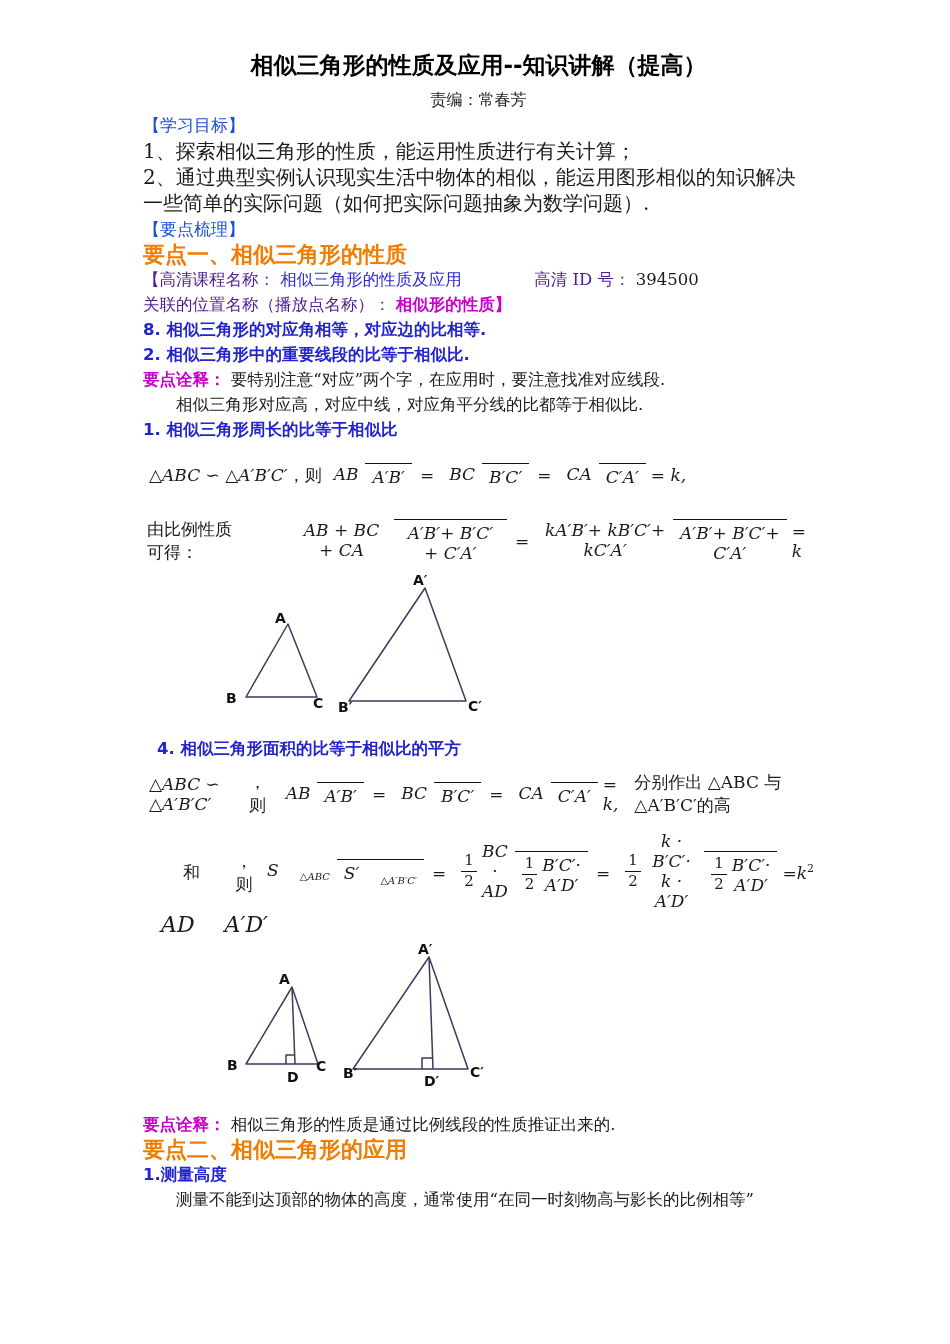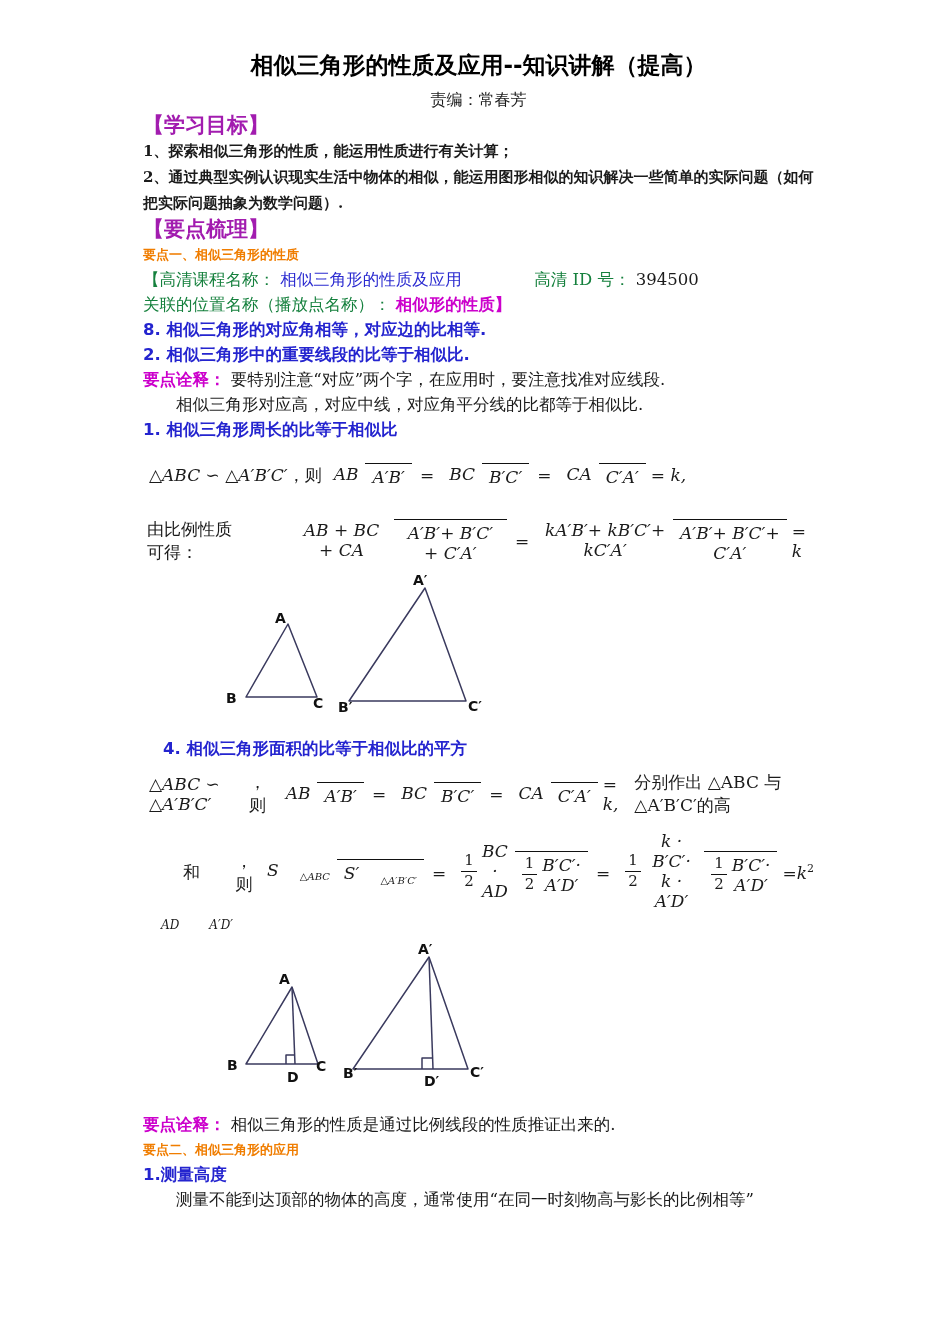--- a/index.html
+++ b/index.html
@@ -9,35 +9,35 @@
   }
   .page{padding:50px 136px 0 143px;}
 
   .title{
     text-align:center;font-family:"DejaVu Sans", sans-serif;
     font-weight:bold;font-size:23px;line-height:31px;color:#000;
   }
   .editor{text-align:center;font-size:16px;line-height:24px;margin-top:7px;}
 
   .h-green{
-    color:#a21caf;font-family:"DejaVu Sans", sans-serif;font-weight:bold;
-    font-size:21px;line-height:26px;
+    color:#1d4ed8;font-family:"DejaVu Sans", sans-serif;font-weight:normal;
+    font-size:17px;line-height:26px;
   }
   .h-orange{
     color:#f07d00;font-family:"DejaVu Sans", sans-serif;font-weight:bold;
-    font-size:13px;line-height:25px;
+    font-size:22px;line-height:25px;
   }
   .h-blue{
     color:#2424cf;font-family:"DejaVu Sans", sans-serif;font-weight:bold;
     font-size:16.5px;line-height:25px;
   }
-  .body-text{font-size:15px;line-height:26px;font-weight:bold;}
+  .body-text{font-size:20px;line-height:26px;}
   .line25{font-size:16.5px;line-height:25px;}
   .indent2{text-indent:2em;}
-  .red{color:#15803d;}
+  .red{color:#4c1d95;}
   .blue{color:#2a2ad0;}
   .magenta{color:#cc00cc;font-family:"DejaVu Sans", sans-serif;font-weight:bold;}
   .black{color:#1b1b1b;}
 
   
   .mathrow{
     display:flex;align-items:center;
     font-family:"DejaVu Serif", serif;font-size:17px;
   }
   .mi{font-style:italic;}
@@ -51,30 +51,30 @@
   .half .hn{padding:0 3px 2px;}
   .half .hd{border-top:1.4px solid #111;padding:2px 3px 0;}
   .fr-row{display:flex;align-items:center;justify-content:center;}
   sub.msub{font-size:10px;font-style:italic;margin-left:21px;}
   sup.msup{font-size:11px;font-style:normal;}
   .eq1{margin:4px 0 8px 6px;min-height:58px;}
   .eq2{margin:2px 0 0 4px;min-height:58px;}
   .eq4wrap{margin:8px 0 0 0;}
   .eq4row{margin-left:40px;}
   .eq4below{display:flex;gap:30px;margin:0 0 0 18px;
-            font-family:"DejaVu Serif", serif;font-style:italic;font-size:12px;line-height:22px;}
+            font-family:"DejaVu Serif", serif;font-style:italic;font-size:22px;line-height:22px;}
   .gap60{display:inline-block;width:62px;}
 
   
   .figure{display:block;}
   .fig1{margin:2px 0 0 70px;}
   .fig2{margin:6px 0 0 70px;}
   .fig-line{stroke:#3a3a5e;stroke-width:1.5;fill:none;stroke-linejoin:round;}
   .fig-label{font-family:"DejaVu Sans", sans-serif;font-weight:bold;font-size:14px;fill:#111;}
-  .sec4{margin-top:12px;margin-left:20px;}
+  .sec4{margin-top:12px;margin-left:14px;}
   .note-bottom{margin-top:12px;}
 </style>
 </head>
 <body>
 
 <div class="page">
 
   <div class="title">相似三角形的性质及应用--知识讲解（提高）</div>
   <div class="editor">责编：常春芳</div>
 

